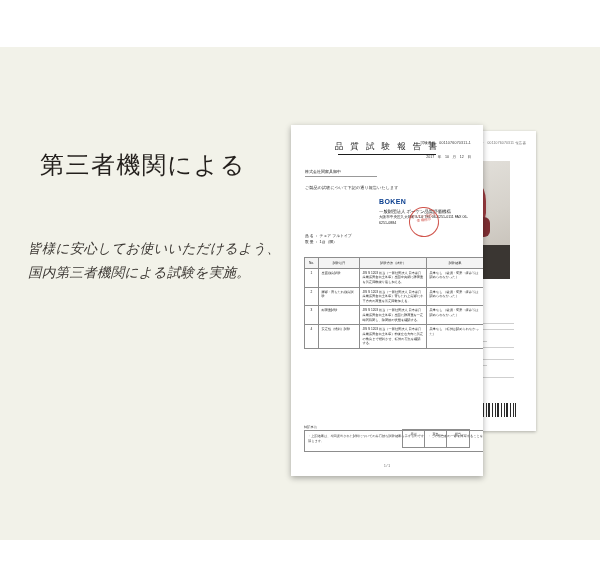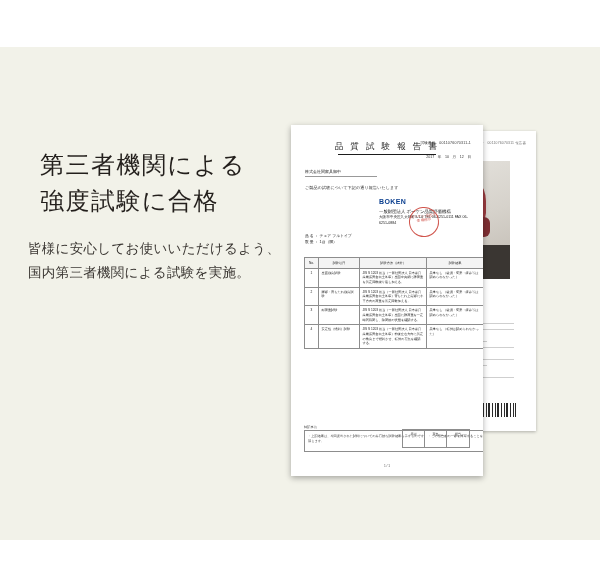--- a/index.html
+++ b/index.html
@@ -53,20 +53,21 @@
   }
 
   .body-block {
     position: absolute;
     left: 28px;
     width: 262px;
     color: #3b3733;
     font-size: 13.5px;
     line-height: 1.75;
     letter-spacing: 0.3px;
+    font-style: italic;
   }
   .b1 { top: 190px; }
   .b2 { top: 258px; }
   .b3 { top: 340px; }
 
   
   .doc-back {
     position: absolute;
     left: 356px;
     top: 84px;
@@ -362,21 +363,20 @@
 </head>
 <body>
 
 <div class="stage">
   <div class="panel"></div>
 
   <div class="content">
 
     <div class="headline">
       <span>第三者機関による</span>
-      <span class="l2">強度試験に合格</span>
     </div>
 
     <div class="body-block b1">皆様に安心してお使いいただけるよう、国内第三者機関による試験を実施。</div>
 
     <div class="doc-back">
       <div class="hdr">試験番号　0011076070311 報告書</div>
       <div class="photo">
         <div class="chair"></div>
         <div class="seat"></div>
         <div class="floor"></div>

